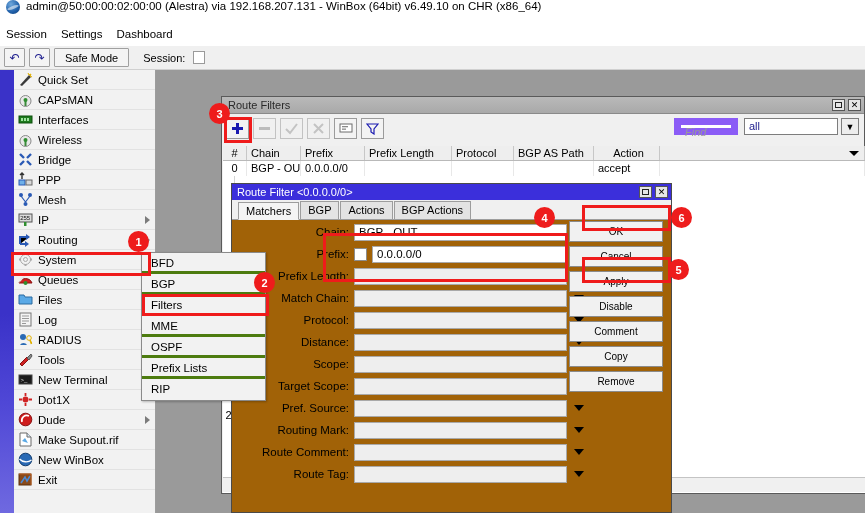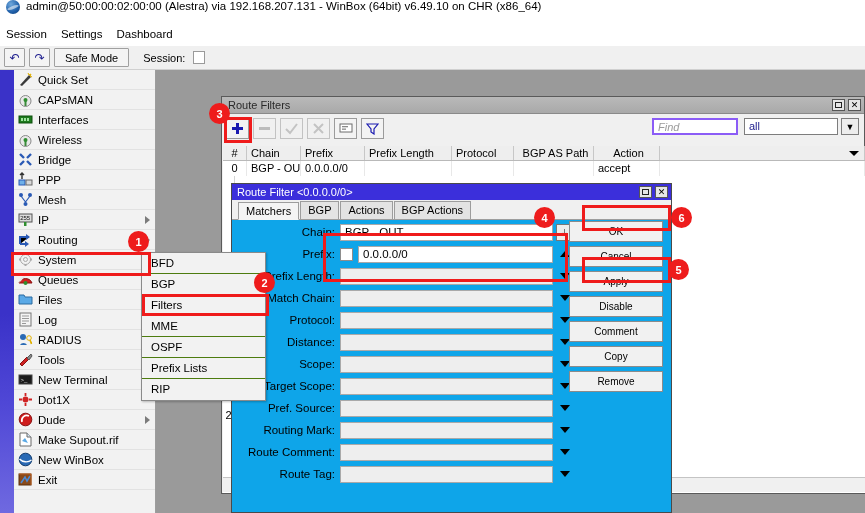--- a/index.html
+++ b/index.html
@@ -69,21 +69,21 @@
   }
   .sb-ico { width:15px; height:15px; flex:0 0 auto; position:relative; display:block; }
 
   
   .submenu {
     position:absolute; left:141px; top:252px; width:125px;
     background:#f2f2f2; border:1px solid #8a8a8a; z-index:30;
     box-shadow:1px 1px 2px rgba(0,0,0,.25);
   }
   .sm-item { height:21px; line-height:21px; padding-left:9px; font-size:11.5px;
-    color:#000; border-bottom:1px solid #4d7c0f; }
+    color:#000; border-bottom:3px solid #4d7c0f; }
   .sm-item:last-child { border-bottom:none; }
 
   
   .rf-win {
     position:absolute; left:221px; top:96px; width:644px; height:398px;
     background:#f0f0f0; border:1px solid #5a5a5a; z-index:10;
   }
   .rf-title {
     height:17px; background:linear-gradient(to bottom,#b9b9b9,#a9a9a9);
     display:flex; align-items:center; padding-left:6px; color:#2a2a2a; font-size:11px;
@@ -93,22 +93,22 @@
   .wbtn { width:13px; height:12px; border:1px solid #555; background:#e6e6e6;
     margin-right:3px; display:flex; align-items:center; justify-content:center;
     font-size:9px; color:#000; line-height:1; }
   .wbtn .sq { width:7px; height:6px; border:1px solid #222; }
 
   .rf-toolbar { height:28px; background:#f0f0f0; display:flex; align-items:center;
     padding-left:4px; gap:4px; position:relative; }
   .rfb { width:23px; height:21px; border:1px solid #9b9b9b; background:#f3f3f3;
     display:flex; align-items:center; justify-content:center; }
   .rfb.dis { border-color:#c2c2c2; background:#f0f0f0; }
-  .find-box { position:absolute; right:126px; top:4px; width:86px; height:17px;
-    border:2px solid #8b5cf6; background:#fff; font-size:11px; color:#9a9a9a;
+  .find-box { position:absolute; right:126px; top:4px; width:64px; height:17px;
+    border:7px solid #8b5cf6; background:#fff; font-size:11px; color:#9a9a9a;
     font-style:italic; padding-left:4px; line-height:15px; }
   .all-box { position:absolute; right:26px; top:4px; width:94px; height:17px;
     border:1px solid #7d7d7d; background:#fff; font-size:11px; color:#1a1a8c;
     padding-left:4px; line-height:15px; }
   .all-drop { position:absolute; right:5px; top:4px; width:18px; height:17px;
     border:1px solid #7d7d7d; background:#ededed;
     display:flex; align-items:center; justify-content:center; font-size:9px; color:#000; }
 
   
   .rf-table { position:absolute; left:1px; top:49px; width:642px; height:347px; background:#fff; }
@@ -123,33 +123,33 @@
     border-right:5px solid transparent; border-top:5px solid #000; margin:5px auto; }
   .rowcol { position:absolute; left:1px; top:79px; width:12px; height:295px;
     background:#fff; border-right:1px solid #d4d4d4; }
   .rowcol .n { font-size:11px; color:#000; text-align:center; height:15px; line-height:15px; }
   .rf-status { position:absolute; left:1px; bottom:1px; width:642px; height:15px;
     background:#f0f0f0; border-top:1px solid #c4c4c4; }
 
   
   .dlg {
     position:absolute; left:231px; top:183px; width:441px; height:330px;
-    background:#0ea5e9; border:1px solid #4a4a4a; z-index:20;
+    background:#a16207; border:1px solid #4a4a4a; z-index:20;
   }
   .dlg-title { height:16px; background:#3b2fdb; color:#fff; font-size:11px;
     display:flex; align-items:center; padding-left:5px; }
   .dlg-title .spacer { flex:1; }
   .dlg-title .wbtn { background:#e6e6e6; }
   .tabs { height:20px; display:flex; align-items:flex-end; padding-left:6px; gap:1px;
     border-bottom:1px solid #9d9d9d; background:#f0f0f0; }
   .tab { height:18px; line-height:17px; padding:0 7px; font-size:11px; color:#000;
     border:1px solid #9d9d9d; border-bottom:none; background:#e3e3e3; }
   .tab.active { background:#f4f4f4; border-bottom:1px solid #f4f4f4; position:relative; top:1px; }
 
-  .form { position:absolute; left:2px; top:37px; width:339px; }
+  .form { position:absolute; left:16px; top:37px; width:339px; }
   .frow { display:flex; align-items:center; height:22px; }
   .flabel { width:106px; text-align:right; font-size:11.5px; color:#000; padding-right:5px; }
   .finput { flex:1; height:17px; border:1px solid #a9a9a9; background:#eeeeee; }
   .finput.enabled { background:#ffffff; color:#000; font-size:11.5px; padding-left:4px;
     line-height:15px; }
   .fcheck { width:13px; height:13px; border:1px solid #8d8d8d; background:#fff;
     margin-right:5px; flex:0 0 auto; }
   .fdrop { width:17px; height:17px; margin-left:3px; display:flex; align-items:center;
     justify-content:center; flex:0 0 auto; }
   .caret-down { width:0;height:0;border-left:5px solid transparent;
@@ -431,21 +431,21 @@
       <div class="all-drop">▼</div>
     </div>
 
     <div class="rf-table">
       <div class="th-row" id="rf-head">
           <div class="th num" style="width: 24px;">#</div>
           <div class="th" style="width: 54px;">Chain</div>
           <div class="th" style="width: 64px;">Prefix</div>
           <div class="th" style="width: 87px;">Prefix Length</div>
           <div class="th" style="width: 62px;">Protocol</div>
-          <div class="th" style="width: 80px; text-align: center;">BGP AS Path</div>
+          <div class="th" style="width: 80px;">BGP AS Path</div>
           <div class="th" style="width: 66px; text-align: center;">Action</div>
           <div class="th" style="width: 205px; position: relative;">
             <div class="hdr-drop" style="float: right; margin-right: 5px;"></div>
           </div>
         </div>
       <div id="rf-body">
           <div class="tr-row">
             <div class="td num" style="width: 24px;">0</div>
             <div class="td" style="width: 54px;">BGP - OUT</div>
             <div class="td" style="width: 64px;">0.0.0.0/0</div>

